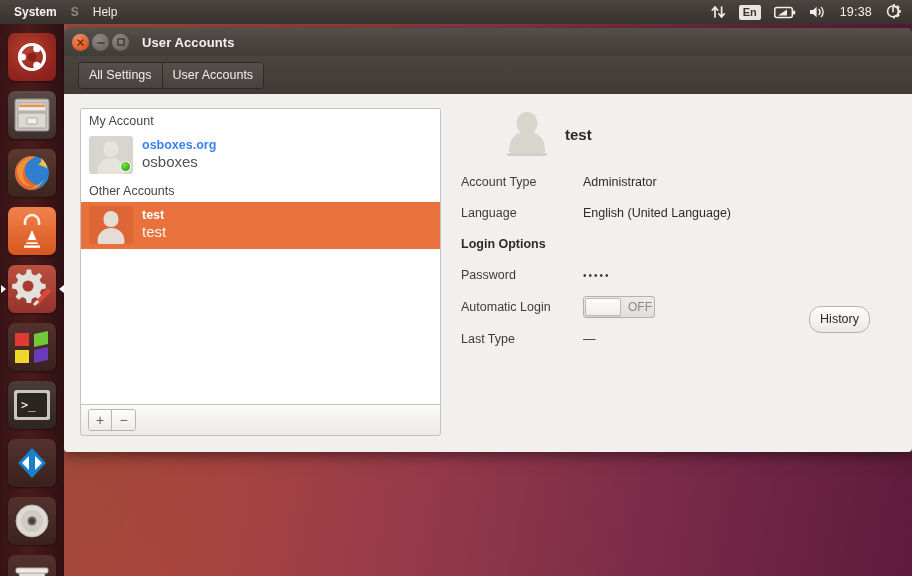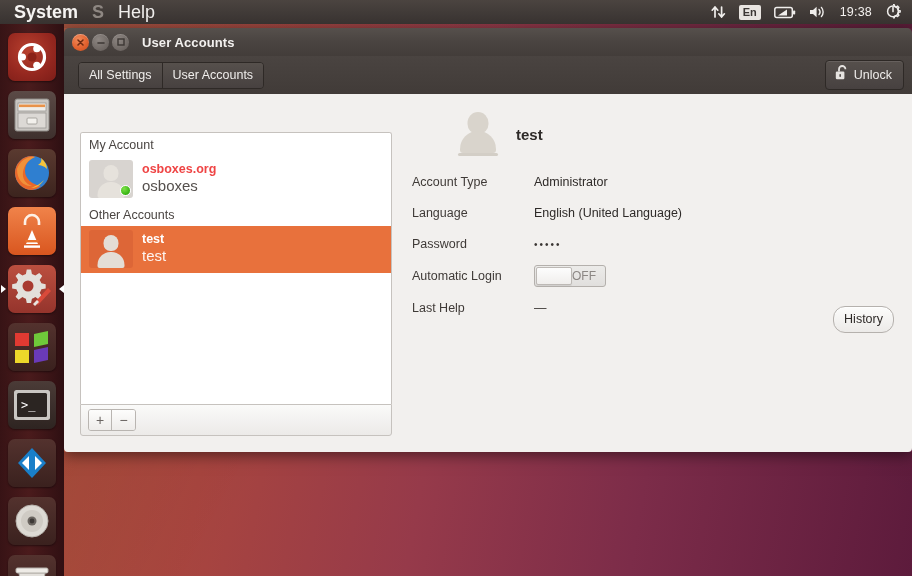--- a/index.html
+++ b/index.html
@@ -40,21 +40,21 @@
     align-items: center;
     z-index: 50;
     color: #f2f0ee;
     font-size: 12.5px;
   }
   .menu-left { display: flex; align-items: center; padding-left: 7px; gap: 0px; }
   .menu-item {
     padding: 2px 7px 3px 7px;
     color: #f6f4f2;
     font-weight: bold;
-    font-size: 18px;
+    font-size: 12px;
     line-height: 16px;
     white-space: nowrap;
   }
   .menu-item.dim { color: #8e8782; font-weight: bold; }
   .menu-item.plain { font-weight: normal; color: #f0eeec; }
 
   .panel-right {
     margin-left: auto;
     display: flex;
     align-items: center;
@@ -209,25 +209,24 @@
     background: #f2f0ee;
     border-bottom-left-radius: 4px;
     border-bottom-right-radius: 4px;
     display: flex;
     padding: 14px 16px 16px 16px;
     gap: 0;
   }
 
   
   #accounts-pane {
-    width: 312px;
+    width: 361px;
     display: flex;
     flex-direction: column;
     flex: none;
-    margin-top: 24px;
   }
   #accounts-list {
     flex: 1;
     background: #ffffff;
     border: 1px solid #c6c2be;
     border-bottom: none;
     border-top-left-radius: 3px;
     border-top-right-radius: 3px;
     overflow: hidden;
   }
@@ -273,21 +272,21 @@
   .status-dot {
     position: absolute;
     right: 2px; bottom: 2px;
     width: 11px; height: 11px;
     border-radius: 50%;
     background: radial-gradient(circle at 35% 30%, #7fe04a 0%, #3fbb18 60%, #2a8c10 100%);
     border: 1px solid #ffffff;
     z-index: 2;
   }
   .acct-text { display: flex; flex-direction: column; justify-content: center; line-height: 1.25; }
-  .acct-name { font-size: 12.5px; font-weight: bold; color: #ef4444; }
+  .acct-name { font-size: 12.5px; font-weight: bold; color: #3b82f6; }
   .acct-user { font-size: 15px; color: #55504d; }
   .acct-row.selected .acct-name { color: #ffffff; }
   .acct-row.selected .acct-user { color: #fdf4ef; }
 
   #list-footer {
     height: 32px;
     background: linear-gradient(180deg, #fafaf9 0%, #eceae8 100%);
     border: 1px solid #c6c2be;
     border-bottom-left-radius: 3px;
     border-bottom-right-radius: 3px;
@@ -368,29 +367,29 @@
   .toggle .knob {
     width: 36px; height: 18px;
     margin: 0 0 0 1px;
     border-radius: 2px;
     background: linear-gradient(180deg, #fdfdfd 0%, #f0eeec 100%);
     border: 1px solid #bdb9b5;
     box-shadow: 0 1px 1px rgba(0,0,0,0.08);
   }
   .toggle .tlabel {
     flex: 1;
-    text-align: left;
+    text-align: right;
     font-size: 12px;
     color: #8c8784;
     padding-right: 2px;
   }
 
   #history-btn {
     position: absolute;
-    right: 2px;
+    right: 26px;
     top: 198px;
     background: linear-gradient(180deg, #fcfcfb 0%, #eceae8 100%);
     border: 1px solid #b5b1ad;
     border-radius: 12px;
     padding: 4px 10px 5px 10px;
     font-size: 12.5px;
     color: #2e2a28;
     line-height: 16px;
     box-shadow: 0 1px 0 rgba(255,255,255,0.7) inset;
   }
@@ -577,30 +576,20 @@
           <rect x="1" y="1" width="6" height="6" fill="none" stroke="#3c3734" stroke-width="1.4"></rect>
         </svg>
       </div>
       <div id="wtitle">User Accounts</div>
     </div>
 
     <div id="toolbar">
       <div class="segbtns">
         <div class="segbtn">All Settings</div>
         <div class="segbtn">User Accounts</div>
-      </div>
-      <div id="unlock-btn">
-        <span>
-          <svg width="13" height="15" viewBox="0 0 13 15">
-            <path d="M4 6.5 L4 4.2 A3.2 3.2 0 0 1 10.4 4.2" fill="none" stroke="#e6e3e0" stroke-width="1.8"></path>
-            <rect x="0.8" y="6.5" width="8.6" height="7.8" rx="1.2" fill="#e6e3e0"></rect>
-            <rect x="4.4" y="9" width="1.5" height="3" rx="0.7" fill="#4a4441"></rect>
-          </svg>
-        </span>
-        <span>Unlock</span>
       </div>
     </div>
 
     <div id="content">
 
       <div id="accounts-pane">
         <div id="accounts-list">
 
           <div class="group-label">My Account</div>
 
@@ -653,36 +642,39 @@
         <div class="field-row">
           <div class="field-label">Account Type</div>
           <div class="field-value">Administrator</div>
         </div>
 
         <div class="field-row">
           <div class="field-label">Language</div>
           <div class="field-value">English (United Language)</div>
         </div>
 
+        <div class="field-row">
+          <div class="field-label section">Login Options</div>
+        </div>
 
         <div class="field-row">
           <div class="field-label">Password</div>
           <div class="field-value dots">•••••</div>
         </div>
 
         <div class="field-row">
           <div class="field-label">Automatic Login</div>
           <div class="toggle">
             <div class="knob"></div>
             <div class="tlabel">OFF</div>
           </div>
         </div>
 
         <div class="field-row">
-          <div class="field-label">Last Help</div>
+          <div class="field-label">Last Type</div>
           <div class="field-value dash">—</div>
         </div>
 
         <div id="history-btn">History</div>
 
       </div>
 
     </div>
   </div>
 

